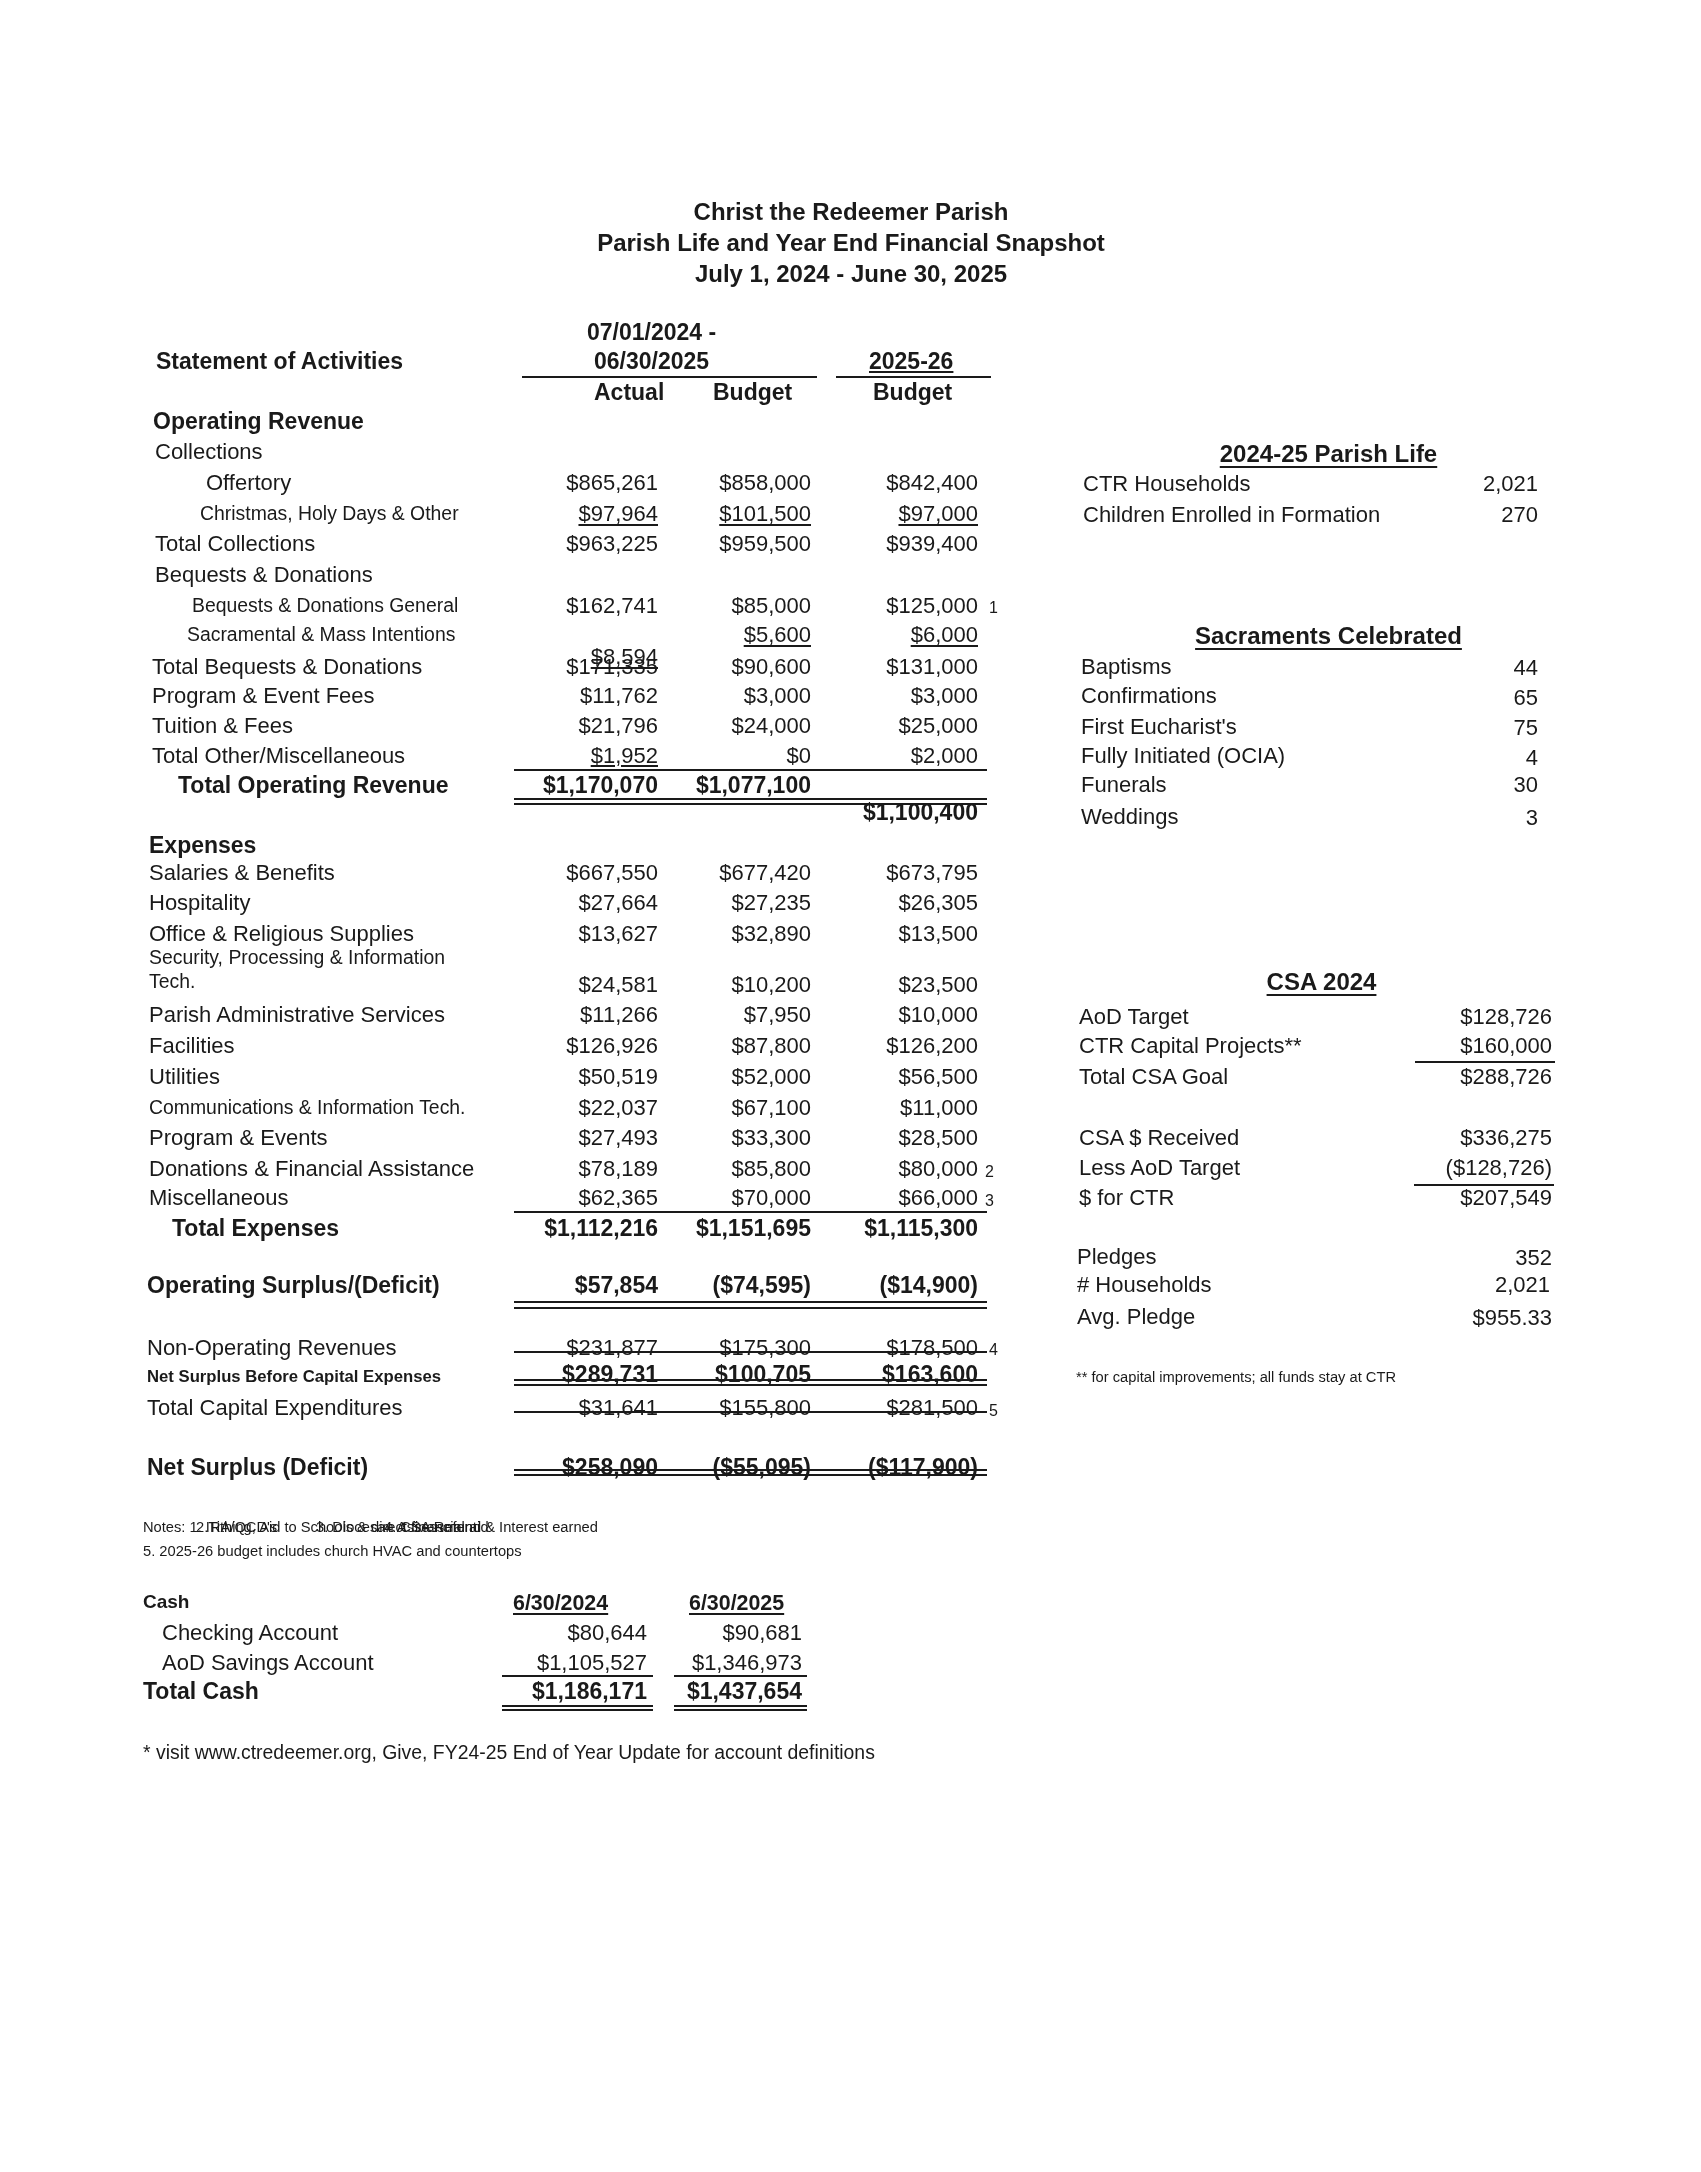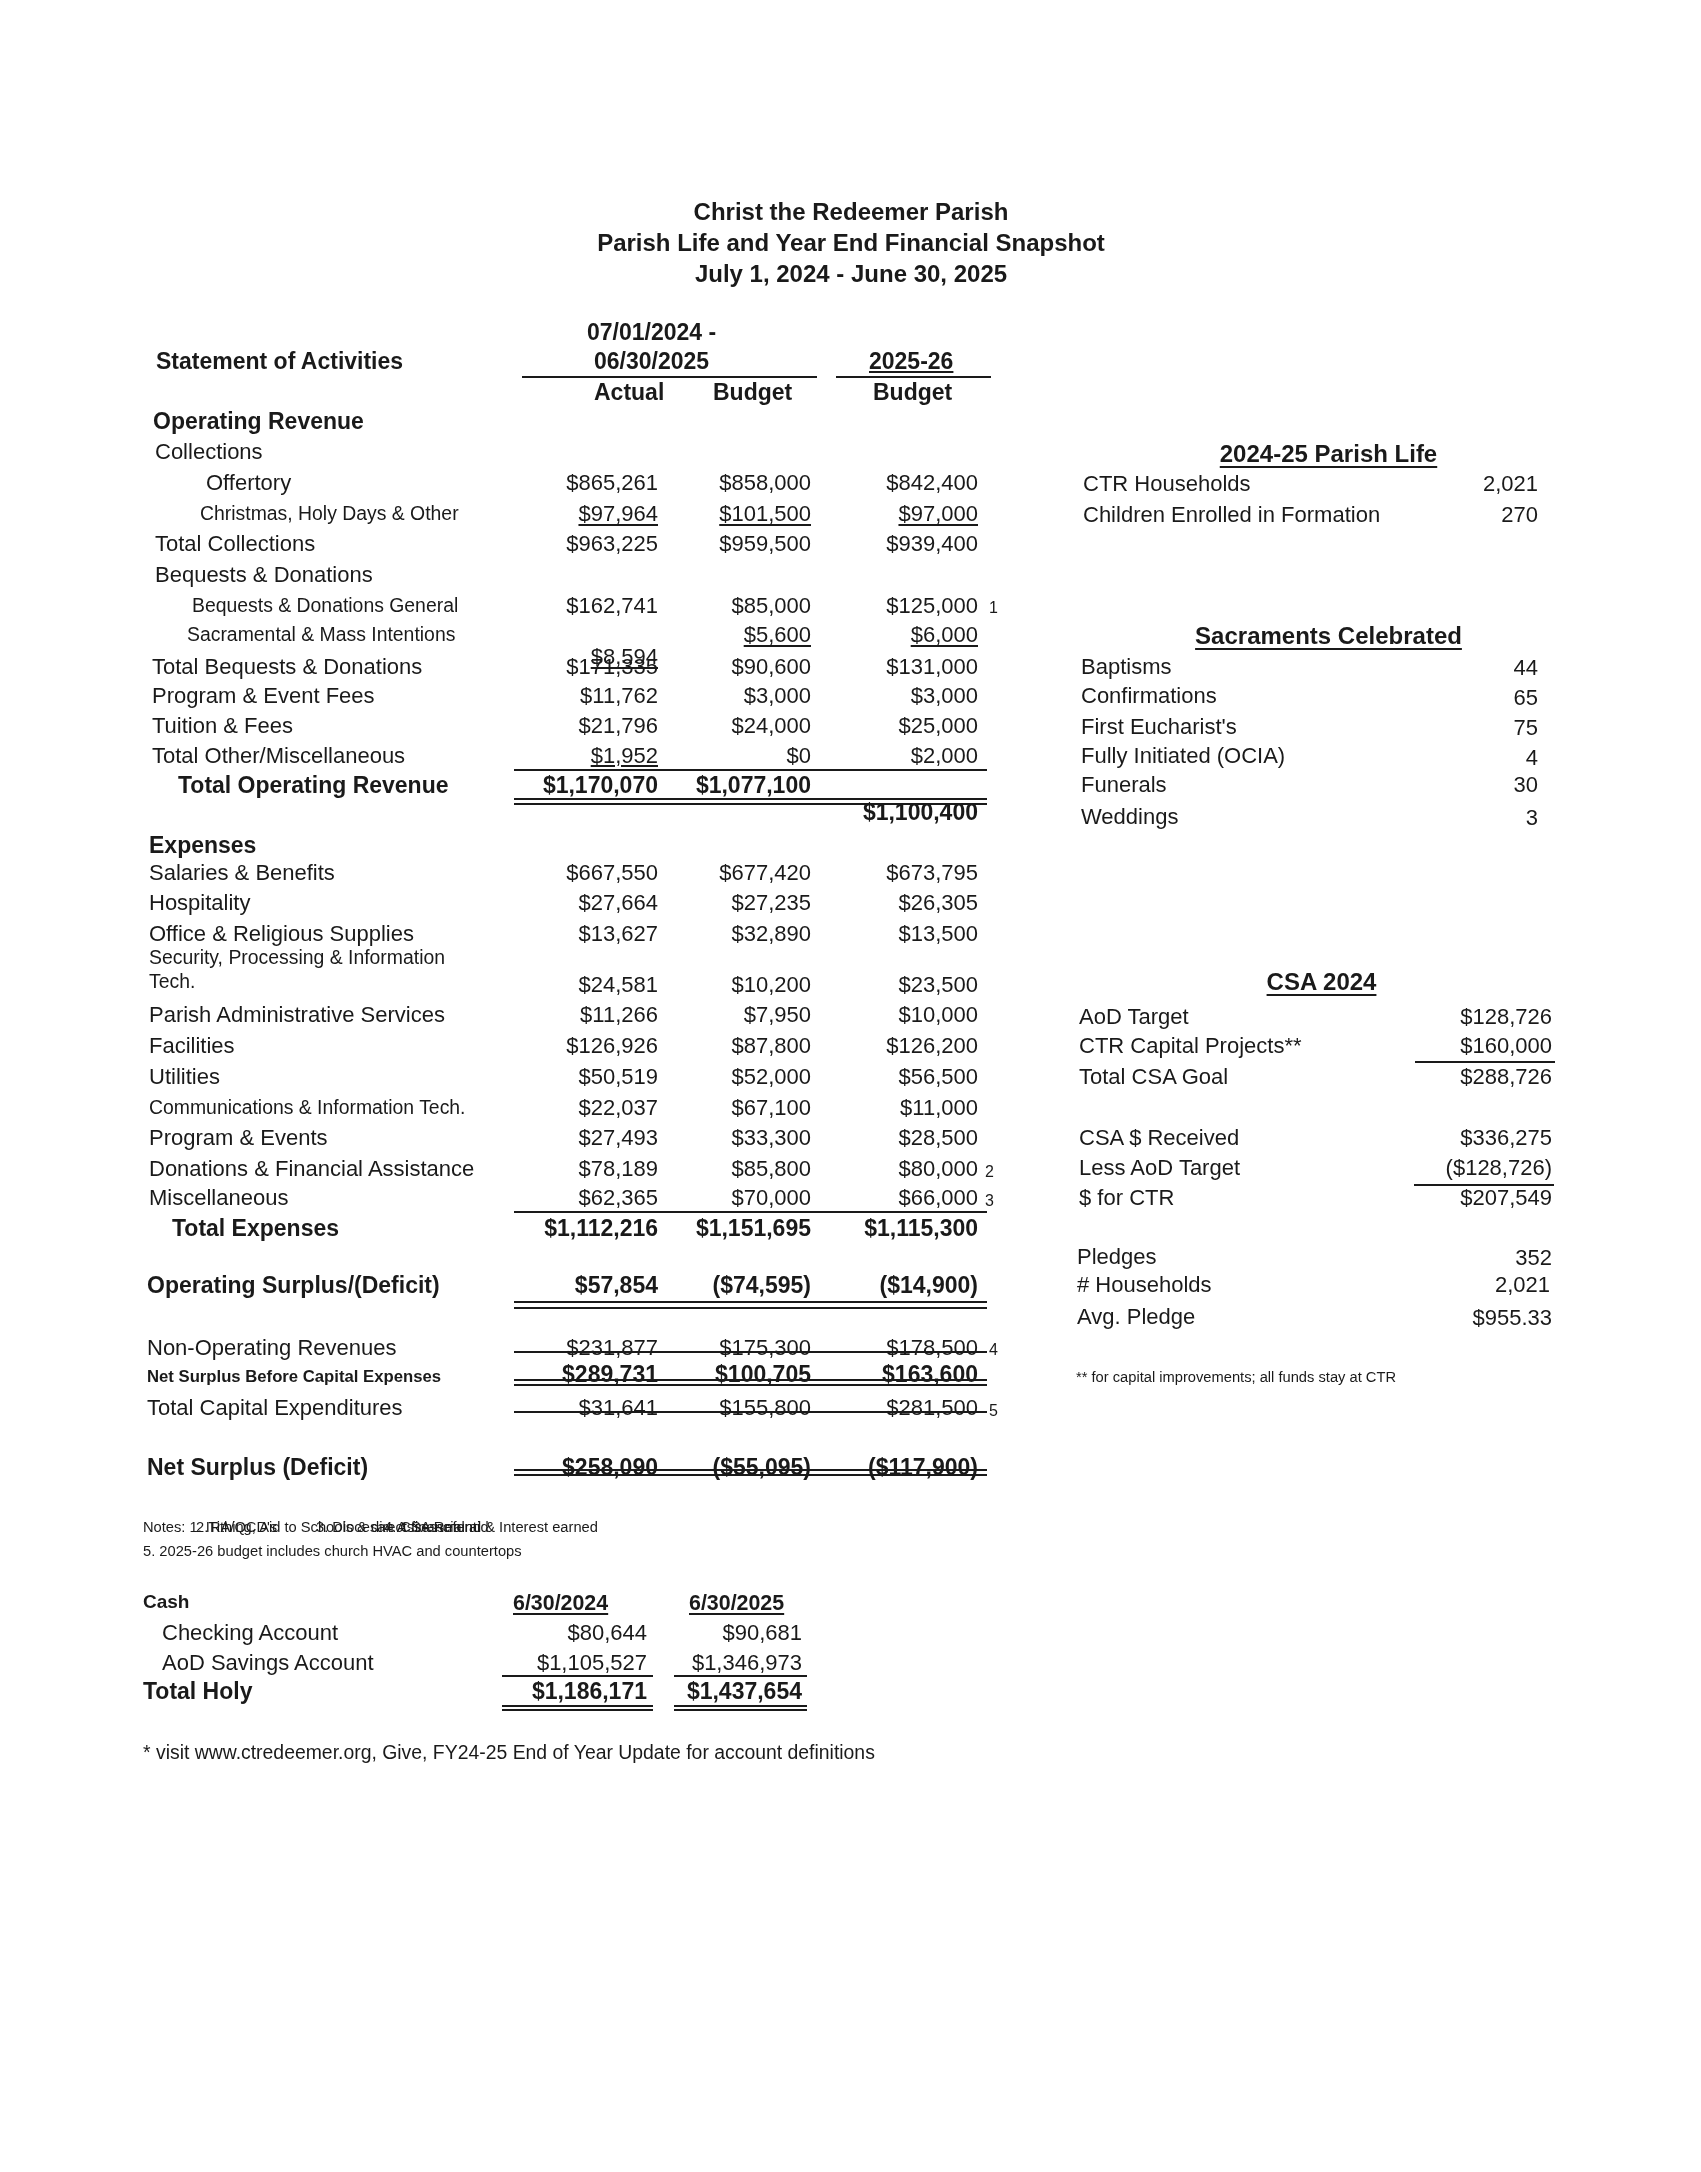--- a/index.html
+++ b/index.html
@@ -257,21 +257,21 @@
     <div class="abs num" style="left:654px;width:148px;top:1620px;">$90,681</div>
   </div>
   <div>
     <div class="abs lbl" style="left:162px;top:1650px;">AoD Savings Account</div>
     <div class="abs num" style="left:494px;width:153px;top:1650px;">$1,105,527</div>
     <div class="abs num" style="left:654px;width:148px;top:1650px;">$1,346,973</div>
   </div>
   <div class="rule" style="left:502px;top:1675px;width:151px;"></div>
   <div class="rule" style="left:674px;top:1675px;width:133px;"></div>
   <div>
-    <div class="abs b" style="left:143px;top:1678px;font-size:23px;">Total Holy</div>
+    <div class="abs b" style="left:143px;top:1678px;font-size:23px;">Total Cash</div>
     <div class="abs num b" style="left:494px;width:153px;top:1678px;">$1,186,171</div>
     <div class="abs num b" style="left:654px;width:148px;top:1678px;">$1,437,654</div>
   </div>
   <div class="rule" style="left:502px;top:1705px;width:151px;"></div>
   <div class="rule" style="left:502px;top:1709px;width:151px;"></div>
   <div class="rule" style="left:674px;top:1705px;width:133px;"></div>
   <div class="rule" style="left:674px;top:1709px;width:133px;"></div>
 </div>
 
 <div class="abs" style="left:143px;top:1741px;font-size:19.4px;">* visit www.ctredeemer.org, Give, FY24-25 End of Year Update for account definitions</div>

